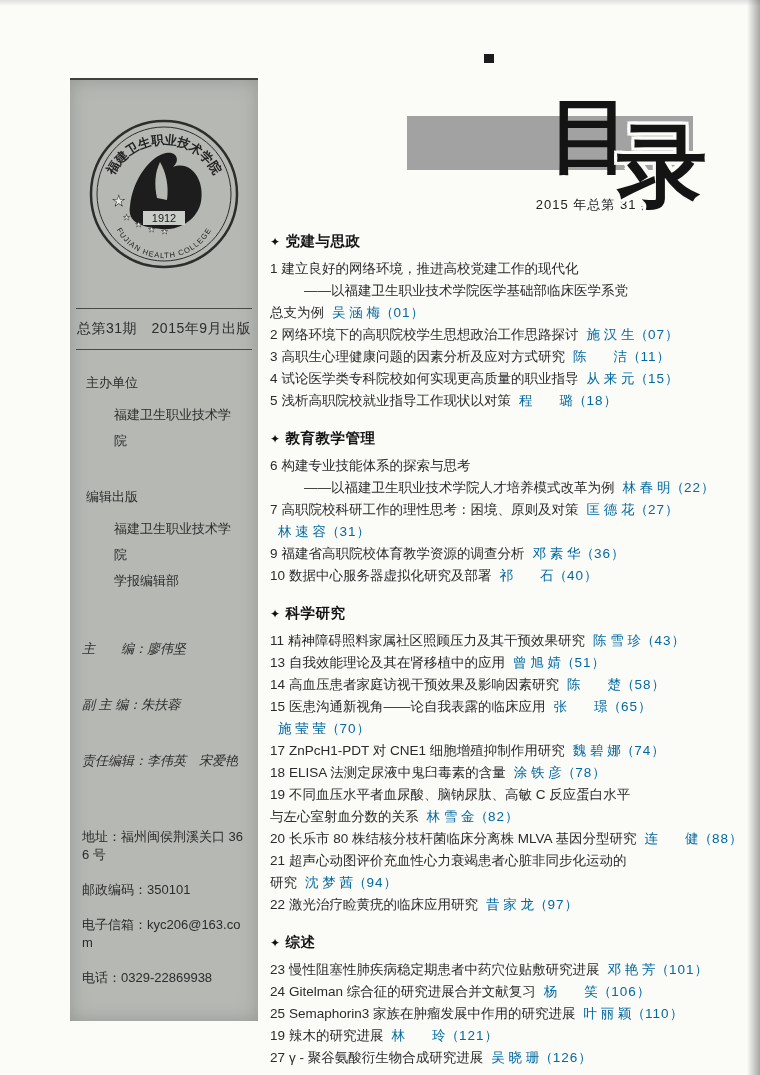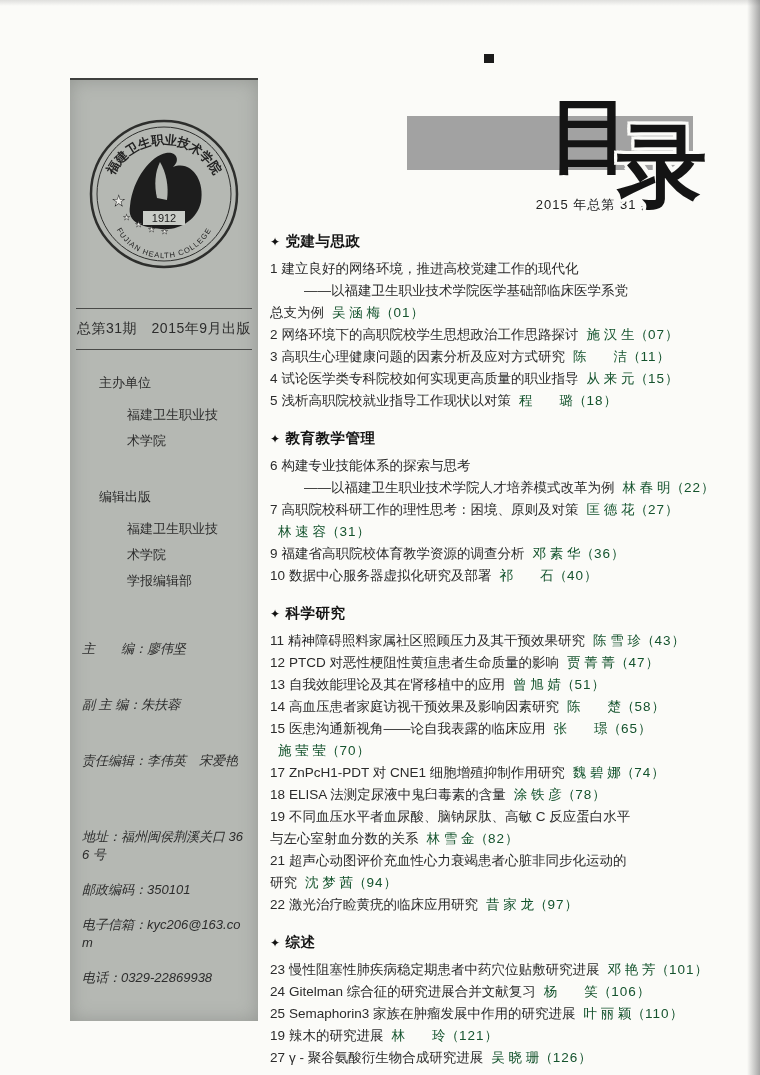--- a/index.html
+++ b/index.html
@@ -20,29 +20,29 @@
     background:#b5b8b3;border-top:2px solid #3f403e;
     box-shadow:inset 0 0 18px rgba(90,92,88,.35);
     font-size:13px;color:#2c2c2c;
   }
   .seal-box{height:228px;display:flex;align-items:center;justify-content:center;}
   .issue-strip{
     border-top:1px solid #494a48;border-bottom:1px solid #494a48;
     margin:0 6px;padding:11px 0;text-align:center;
     font-size:14px;letter-spacing:.5px;white-space:nowrap;
   }
-  .org-blocks{margin:24px 29px 0;font-family:Liberation Serif, serif;}
+  .org-blocks{margin:24px 16px 0;font-family:Liberation Serif, serif;}
   .org-block{margin-bottom:34px;}
   .org-label{margin-bottom:10px;}
   .org-value{padding-left:28px;line-height:26px;}
   .editor-lines{margin:46px 12px 0;}
   .editor-line{margin-bottom:24px;white-space:nowrap;font-style:italic;}
   .editor-line.gap{margin-top:38px;}
   .contact-lines{margin:58px 12px 0;}
-  .contact-line{margin-bottom:17px;line-height:18px;font-style:italic;}
+  .contact-line{margin-bottom:17px;line-height:18px;}
   .contact-line .cl-value{word-break:break-all;}
 
   
   .title-band{position:absolute;left:407px;top:116px;width:286px;height:54px;background:#a2a2a2;}
   .title-char-1{
     position:absolute;left:549px;top:96px;z-index:3;
     font-size:82px;line-height:82px;font-weight:bold;color:#141414;
     font-family:"Liberation Serif","DejaVu Serif",serif;
   }
   .title-char-2{
@@ -58,21 +58,21 @@
   .toc{position:absolute;left:270px;top:232px;width:432px;}
   .toc-section{margin-bottom:17px;}
   .section-header{display:flex;align-items:center;font-weight:bold;font-size:14.5px;
     color:#151515;margin:0 0 7px 0;letter-spacing:.5px;}
   .star-icon{font-size:12px;margin-right:5px;color:#111;}
   .toc-row{display:flex;justify-content:flex-start;align-items:baseline;
     font-size:13.5px;line-height:22px;color:#2b2b2b;}
   .row-left{white-space:nowrap;}
   .row-left.indent{padding-left:34px;}
   .item-num{margin-right:4px;}
-  .author-block{white-space:nowrap;margin-left:8px;color:#14532d;}
+  .author-block{white-space:nowrap;margin-left:8px;color:#0369a1;}
   .page-num{letter-spacing:1px;}
 </style>
 </head>
 <body>
 
 <div class="edge-top"></div>
 <div class="print-mark"></div>
 
 <div class="sidebar">
   <div class="seal-box">
@@ -192,24 +192,20 @@
     <div class="toc-section">
       <div class="section-header">
         <span class="star-icon">✦</span>
         <span class="section-title">科学研究</span>
       </div>
       <div class="toc-row">
         <span class="row-left"><span class="item-num">11</span>精神障碍照料家属社区照顾压力及其干预效果研究</span>
         <span class="author-block"><span class="author-name">陈 雪 珍（</span><span class="page-num">43</span>）</span>
       </div>
       <div class="toc-row">
-        <span class="row-left"><span class="item-num">12</span>PTCD 对恶性梗阻性黄疸患者生命质量的影响</span>
-        <span class="author-block"><span class="author-name">贾 菁 菁（</span><span class="page-num">47</span>）</span>
-      </div>
-      <div class="toc-row">
         <span class="row-left"><span class="item-num">13</span>自我效能理论及其在肾移植中的应用</span>
         <span class="author-block"><span class="author-name">曾 旭 婧（</span><span class="page-num">51</span>）</span>
       </div>
       <div class="toc-row">
         <span class="row-left"><span class="item-num">14</span>高血压患者家庭访视干预效果及影响因素研究</span>
         <span class="author-block"><span class="author-name">陈　　楚（</span><span class="page-num">58</span>）</span>
       </div>
       <div class="toc-row">
         <span class="row-left"><span class="item-num">15</span>医患沟通新视角——论自我表露的临床应用</span>
         <span class="author-block"><span class="author-name">张　　璟（</span><span class="page-num">65</span>）</span>
@@ -226,20 +222,24 @@
         <span class="author-block"><span class="author-name">涂 铁 彦（</span><span class="page-num">78</span>）</span>
       </div>
       <div class="toc-row">
         <span class="row-left"><span class="item-num">19</span>不同血压水平者血尿酸、脑钠尿肽、高敏 C 反应蛋白水平</span>
       </div>
       <div class="toc-row">
         <span class="row-left">与左心室射血分数的关系</span>
         <span class="author-block"><span class="author-name">林 雪 金（</span><span class="page-num">82</span>）</span>
       </div>
       <div class="toc-row">
+        <span class="row-left"><span class="item-num">20</span>长乐市 80 株结核分枝杆菌临床分离株 MLVA 基因分型研究</span>
+        <span class="author-block"><span class="author-name">连　　健（</span><span class="page-num">88</span>）</span>
+      </div>
+      <div class="toc-row">
         <span class="row-left"><span class="item-num">21</span>超声心动图评价充血性心力衰竭患者心脏非同步化运动的</span>
       </div>
       <div class="toc-row">
         <span class="row-left">研究</span>
         <span class="author-block"><span class="author-name">沈 梦 茜（</span><span class="page-num">94</span>）</span>
       </div>
       <div class="toc-row">
         <span class="row-left"><span class="item-num">22</span>激光治疗睑黄疣的临床应用研究</span>
         <span class="author-block"><span class="author-name">昔 家 龙（</span><span class="page-num">97</span>）</span>
       </div>

